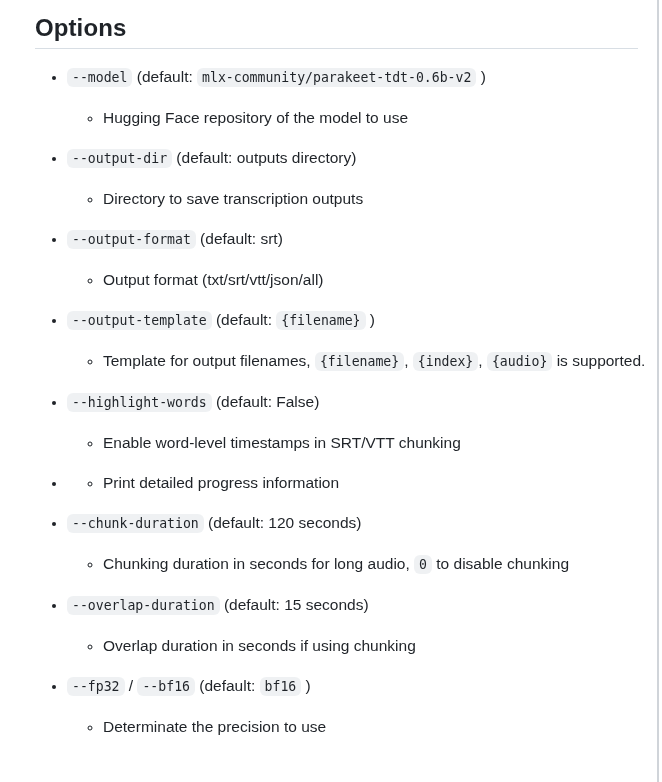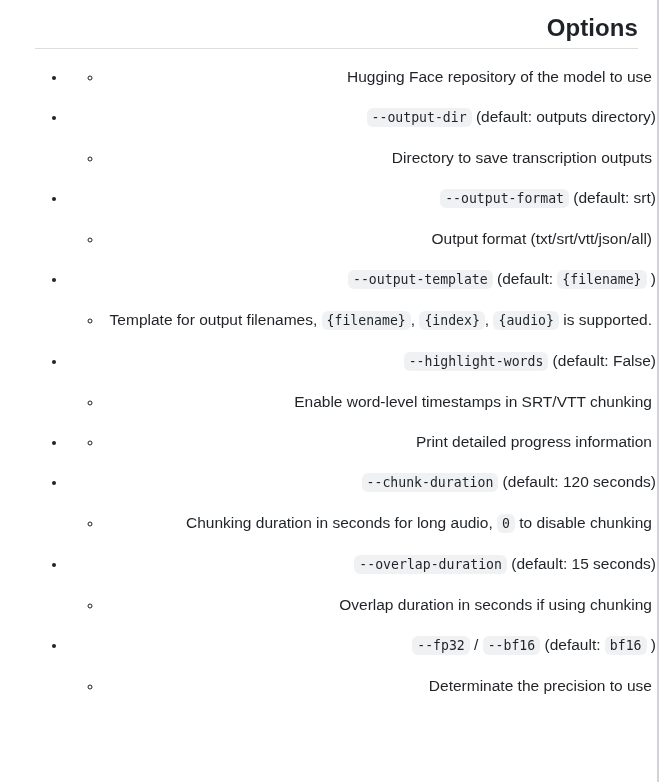--- a/index.html
+++ b/index.html
@@ -17,21 +17,20 @@
     width: 662px; height: 782px;
     position: relative;
     overflow: hidden;
     font-family: "Liberation Sans", sans-serif;
     font-size: 15.5px;
     line-height: 24px;
     color: var(--text);
   }
   .container {
     padding: 12px 6px 0 35px;
-    text-align: right;
   }
   h2.section-heading {
     margin: 0 18px 16px 0;
     padding-bottom: 5px;
     font-size: 24px;
     font-weight: 700;
     line-height: 31px;
     border-bottom: 1px solid var(--heading-border);
     letter-spacing: 0.1px;
   }
@@ -65,20 +64,21 @@
     background: var(--edge-line);
   }
 </style>
 </head>
 <body>
 
 <div class="container">
   <h2 class="section-heading">Options</h2>
   <ul class="options">
       <li>
+        <p><code class="inline-code">--model</code><span class="text-run"> (default: </span><code class="inline-code">mlx-community/parakeet-tdt-0.6b-v2</code><span class="text-run"> )</span></p>
         <ul class="sub">
           <li>
             <p><span class="text-run">Hugging Face repository of the model to use</span></p>
           </li>
         </ul>
       </li>
       <li>
         <p><code class="inline-code">--output-dir</code><span class="text-run"> (default: outputs directory)</span></p>
         <ul class="sub">
           <li>

